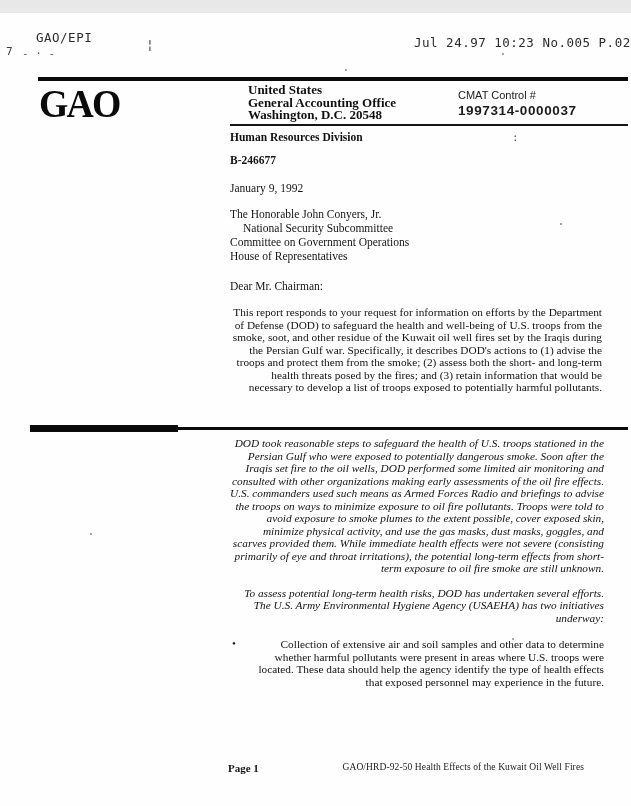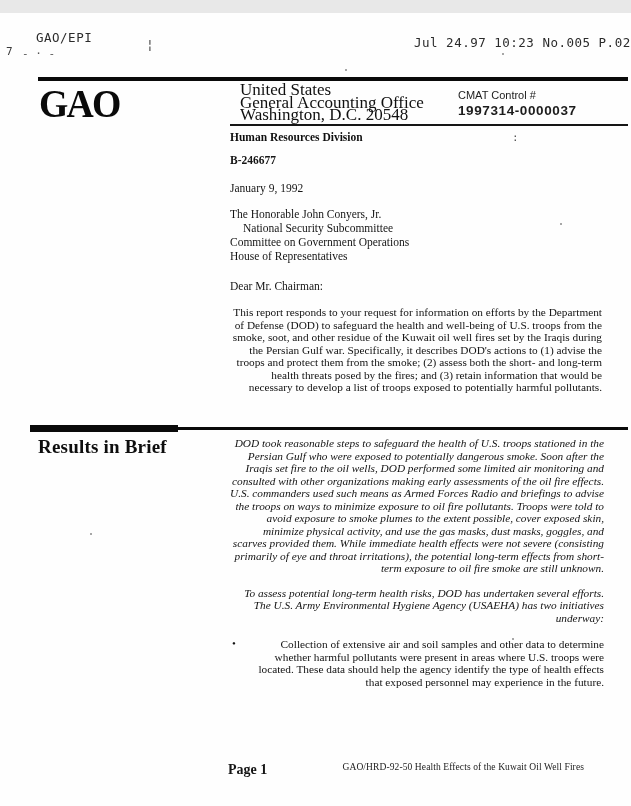--- a/index.html
+++ b/index.html
@@ -52,22 +52,22 @@
     position: absolute; left: 39px; top: 66px;
     font-family: "Liberation Serif", serif;
     font-weight: 700;
     font-size: 41px;
     letter-spacing: -2px;
     transform: scaleX(0.92);
     transform-origin: left top;
     color: #0a0a0a;
   }
   .agency-block {
-    position: absolute; left: 240px; top: 71px;
-    font-weight: 400; font-size: 17px; line-height: 12.5px;
+    position: absolute; left: 248px; top: 71px;
+    font-weight: 700; font-size: 13px; line-height: 12.5px;
     color: #101010;
   }
   .cmat-block {
     position: absolute; left: 458px; top: 76px;
     font-family: "Liberation Sans", sans-serif;
     color: #1c1c1c;
   }
   .cmat-label  { font-size: 11px; }
   .cmat-number { font-size: 13.5px; font-weight: 700; letter-spacing: 0.6px; margin-top: 2px; }
   .rule-mid {
@@ -107,21 +107,21 @@
   .bullet-item {
     position: relative; padding-left: 14px; margin-top: 14px;
   }
   .bullet-item::before {
     content: "\2022"; position: absolute; left: 2px; top: -1px; font-size: 11px;
   }
 
   
   .footer-page {
     position: absolute; left: 228px; top: 749px;
-    font-size: 14px; font-weight: 700;
+    font-size: 11px; font-weight: 700;
   }
   .footer-report {
     position: absolute; right: 47px; top: 749px;
     font-size: 9.5px; font-weight: 400; letter-spacing: 0.1px;
     color: #1a1a1a;
   }
 </style>
 </head>
 <body>
 
@@ -165,21 +165,20 @@
     <div class="indent">National Security Subcommittee</div>
     <div>Committee on Government Operations</div>
     <div>House of Representatives</div>
   </div>
 
   <div class="salutation">Dear Mr. Chairman:</div>
 
   <div class="intro body-text">This report responds to your request for information on efforts by the Department of Defense (DOD) to safeguard the health and well-being of U.S. troops from the smoke, soot, and other residue of the Kuwait oil well fires set by the Iraqis during the Persian Gulf war. Specifically, it describes DOD's actions to (1) advise the troops and protect them from the smoke; (2) assess both the short- and long-term health threats posed by the fires; and (3) retain information that would be necessary to develop a list of troops exposed to potentially harmful pollutants.</div>
 
   <div class="rule-results"></div>
-  <div class="rib-heading">Results in Brief</div>
 
   <div class="rib-col body-text">
     <p>DOD took reasonable steps to safeguard the health of U.S. troops stationed in the Persian Gulf who were exposed to potentially dangerous smoke. Soon after the Iraqis set fire to the oil wells, DOD performed some limited air monitoring and consulted with other organizations making early assessments of the oil fire effects. U.S. commanders used such means as Armed Forces Radio and briefings to advise the troops on ways to minimize exposure to oil fire pollutants. Troops were told to avoid exposure to smoke plumes to the extent possible, cover exposed skin, minimize physical activity, and use the gas masks, dust masks, goggles, and scarves provided them. While immediate health effects were not severe (consisting primarily of eye and throat irritations), the potential long-term effects from short- term exposure to oil fire smoke are still unknown.</p>
     <p>To assess potential long-term health risks, DOD has undertaken several efforts. The U.S. Army Environmental Hygiene Agency (USAEHA) has two initiatives underway:</p>
     <div class="bullet-item">Collection of extensive air and soil samples and other data to determine whether harmful pollutants were present in areas where U.S. troops were located. These data should help the agency identify the type of health effects that exposed personnel may experience in the future.</div>
   </div>
 
   <div class="footer-page">Page 1</div>
   <div class="footer-report">GAO/HRD-92-50 Health Effects of the Kuwait Oil Well Fires</div>
 

